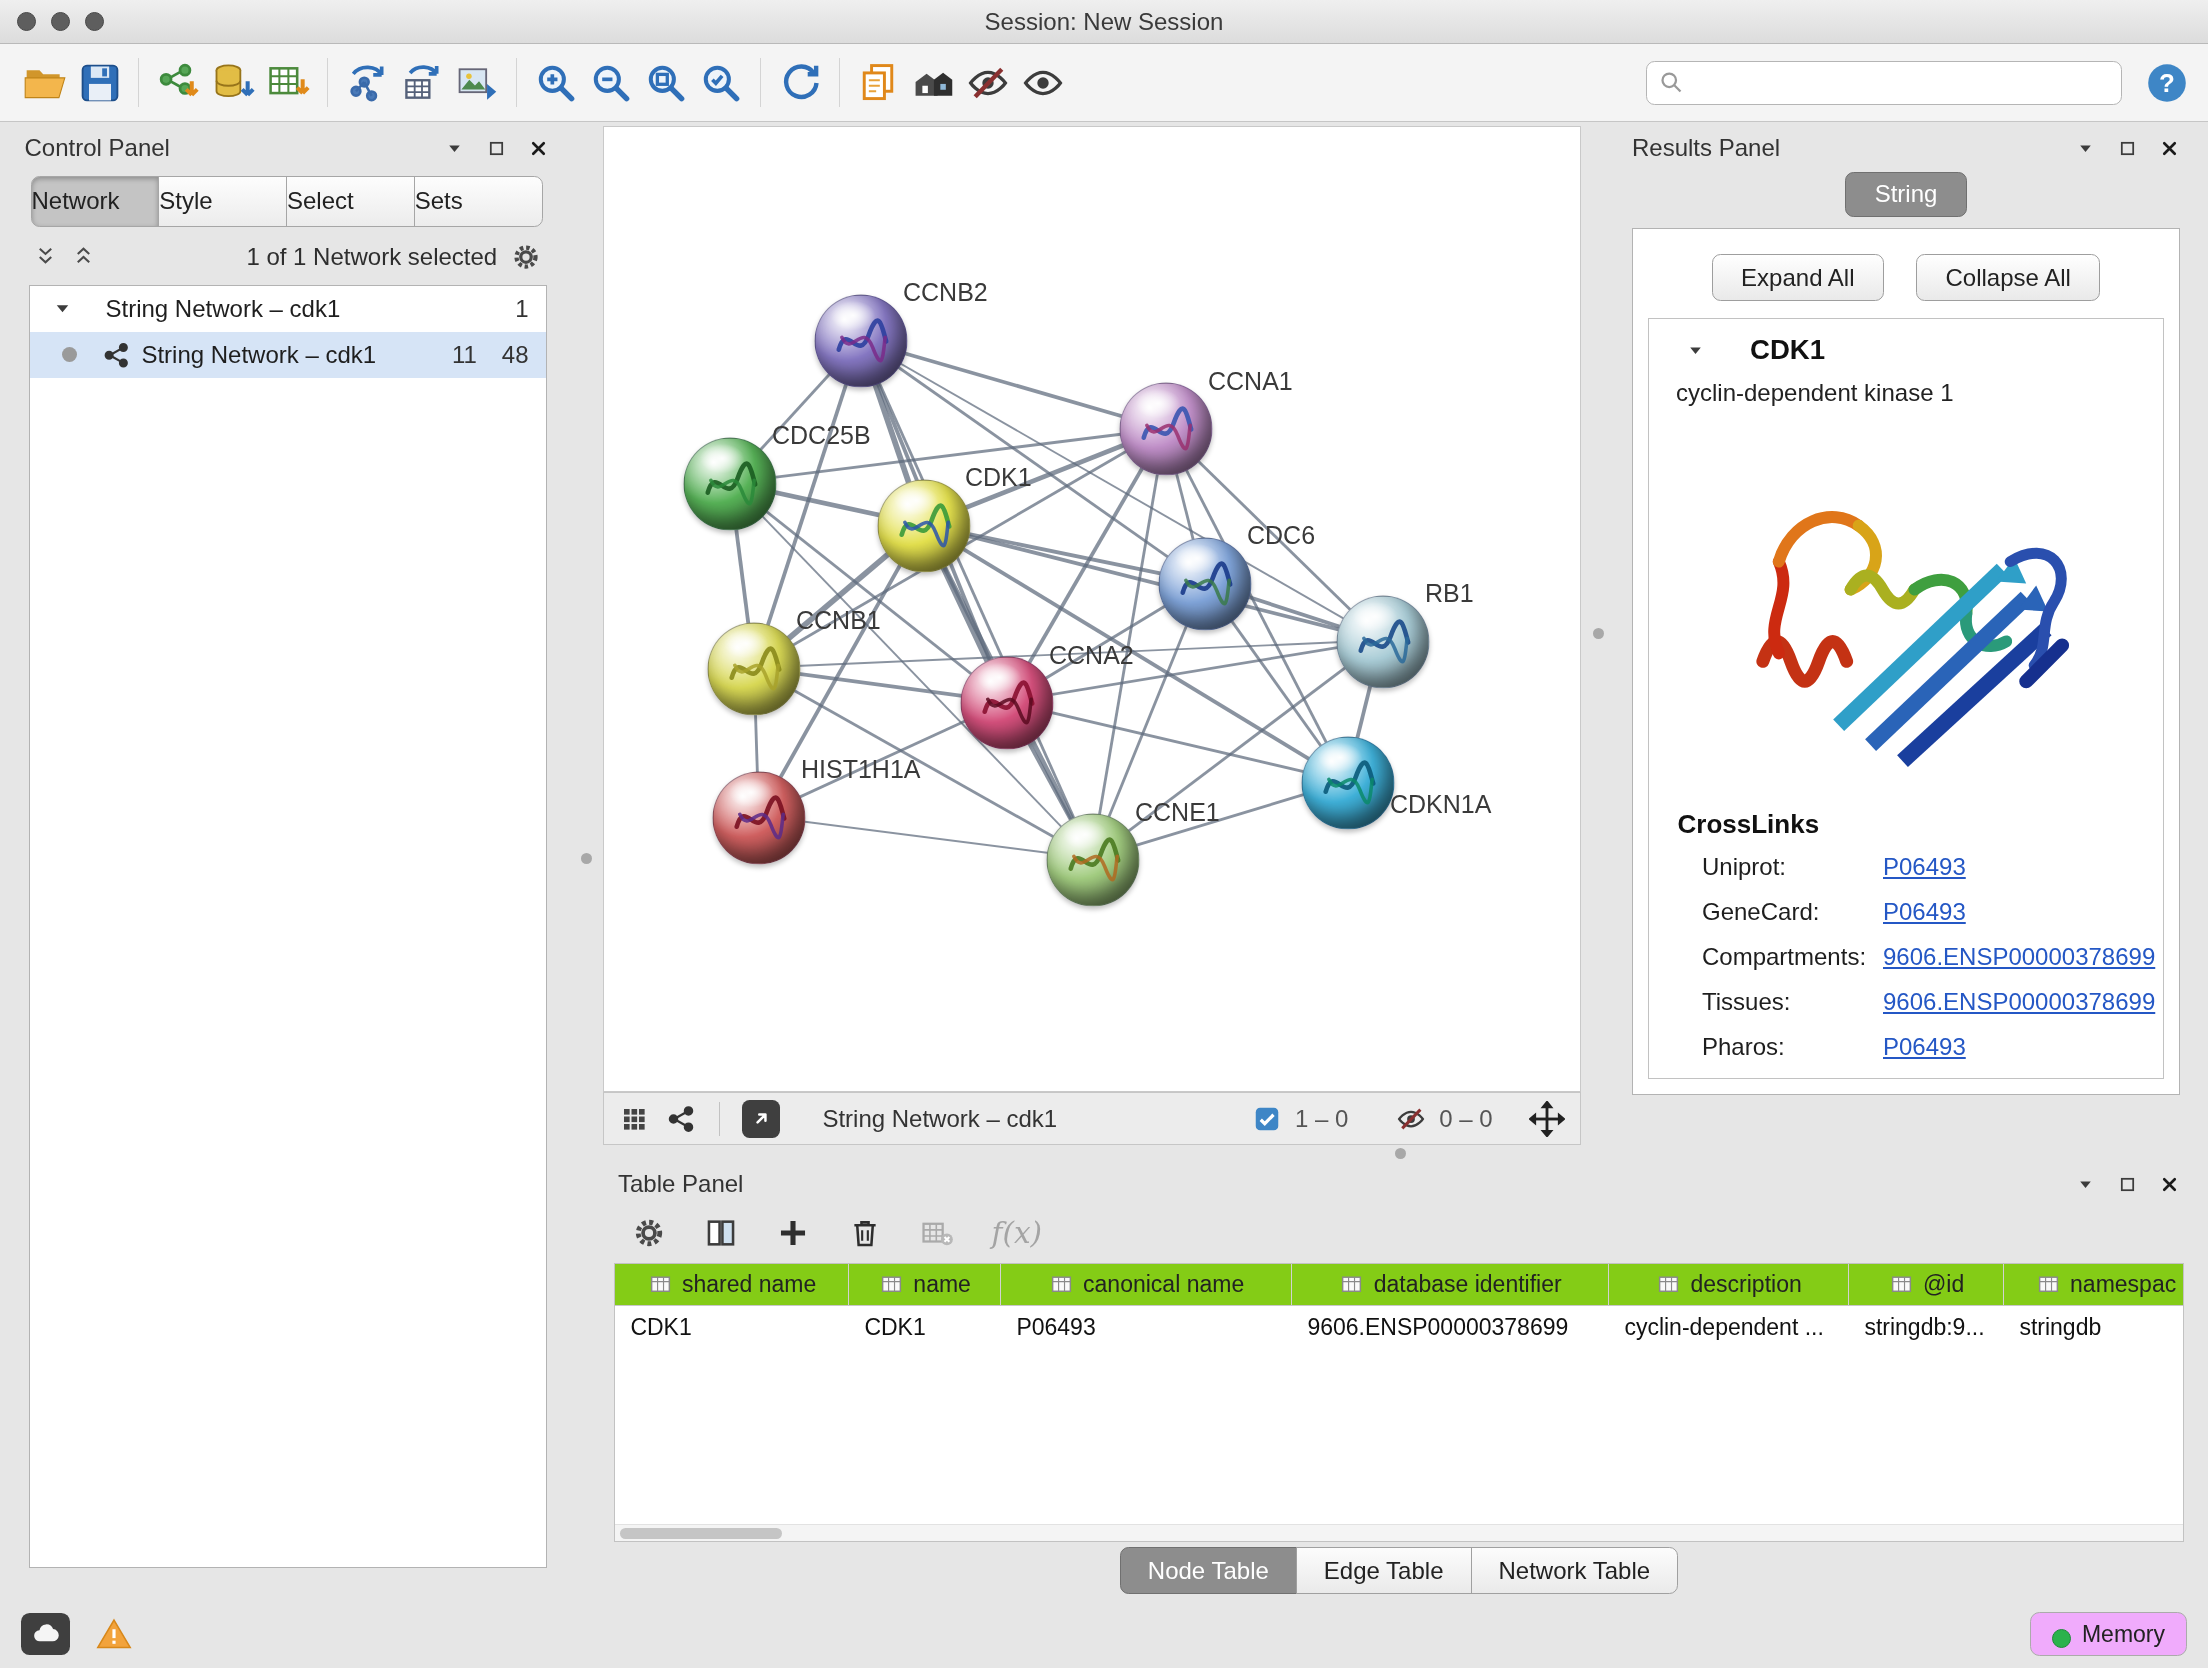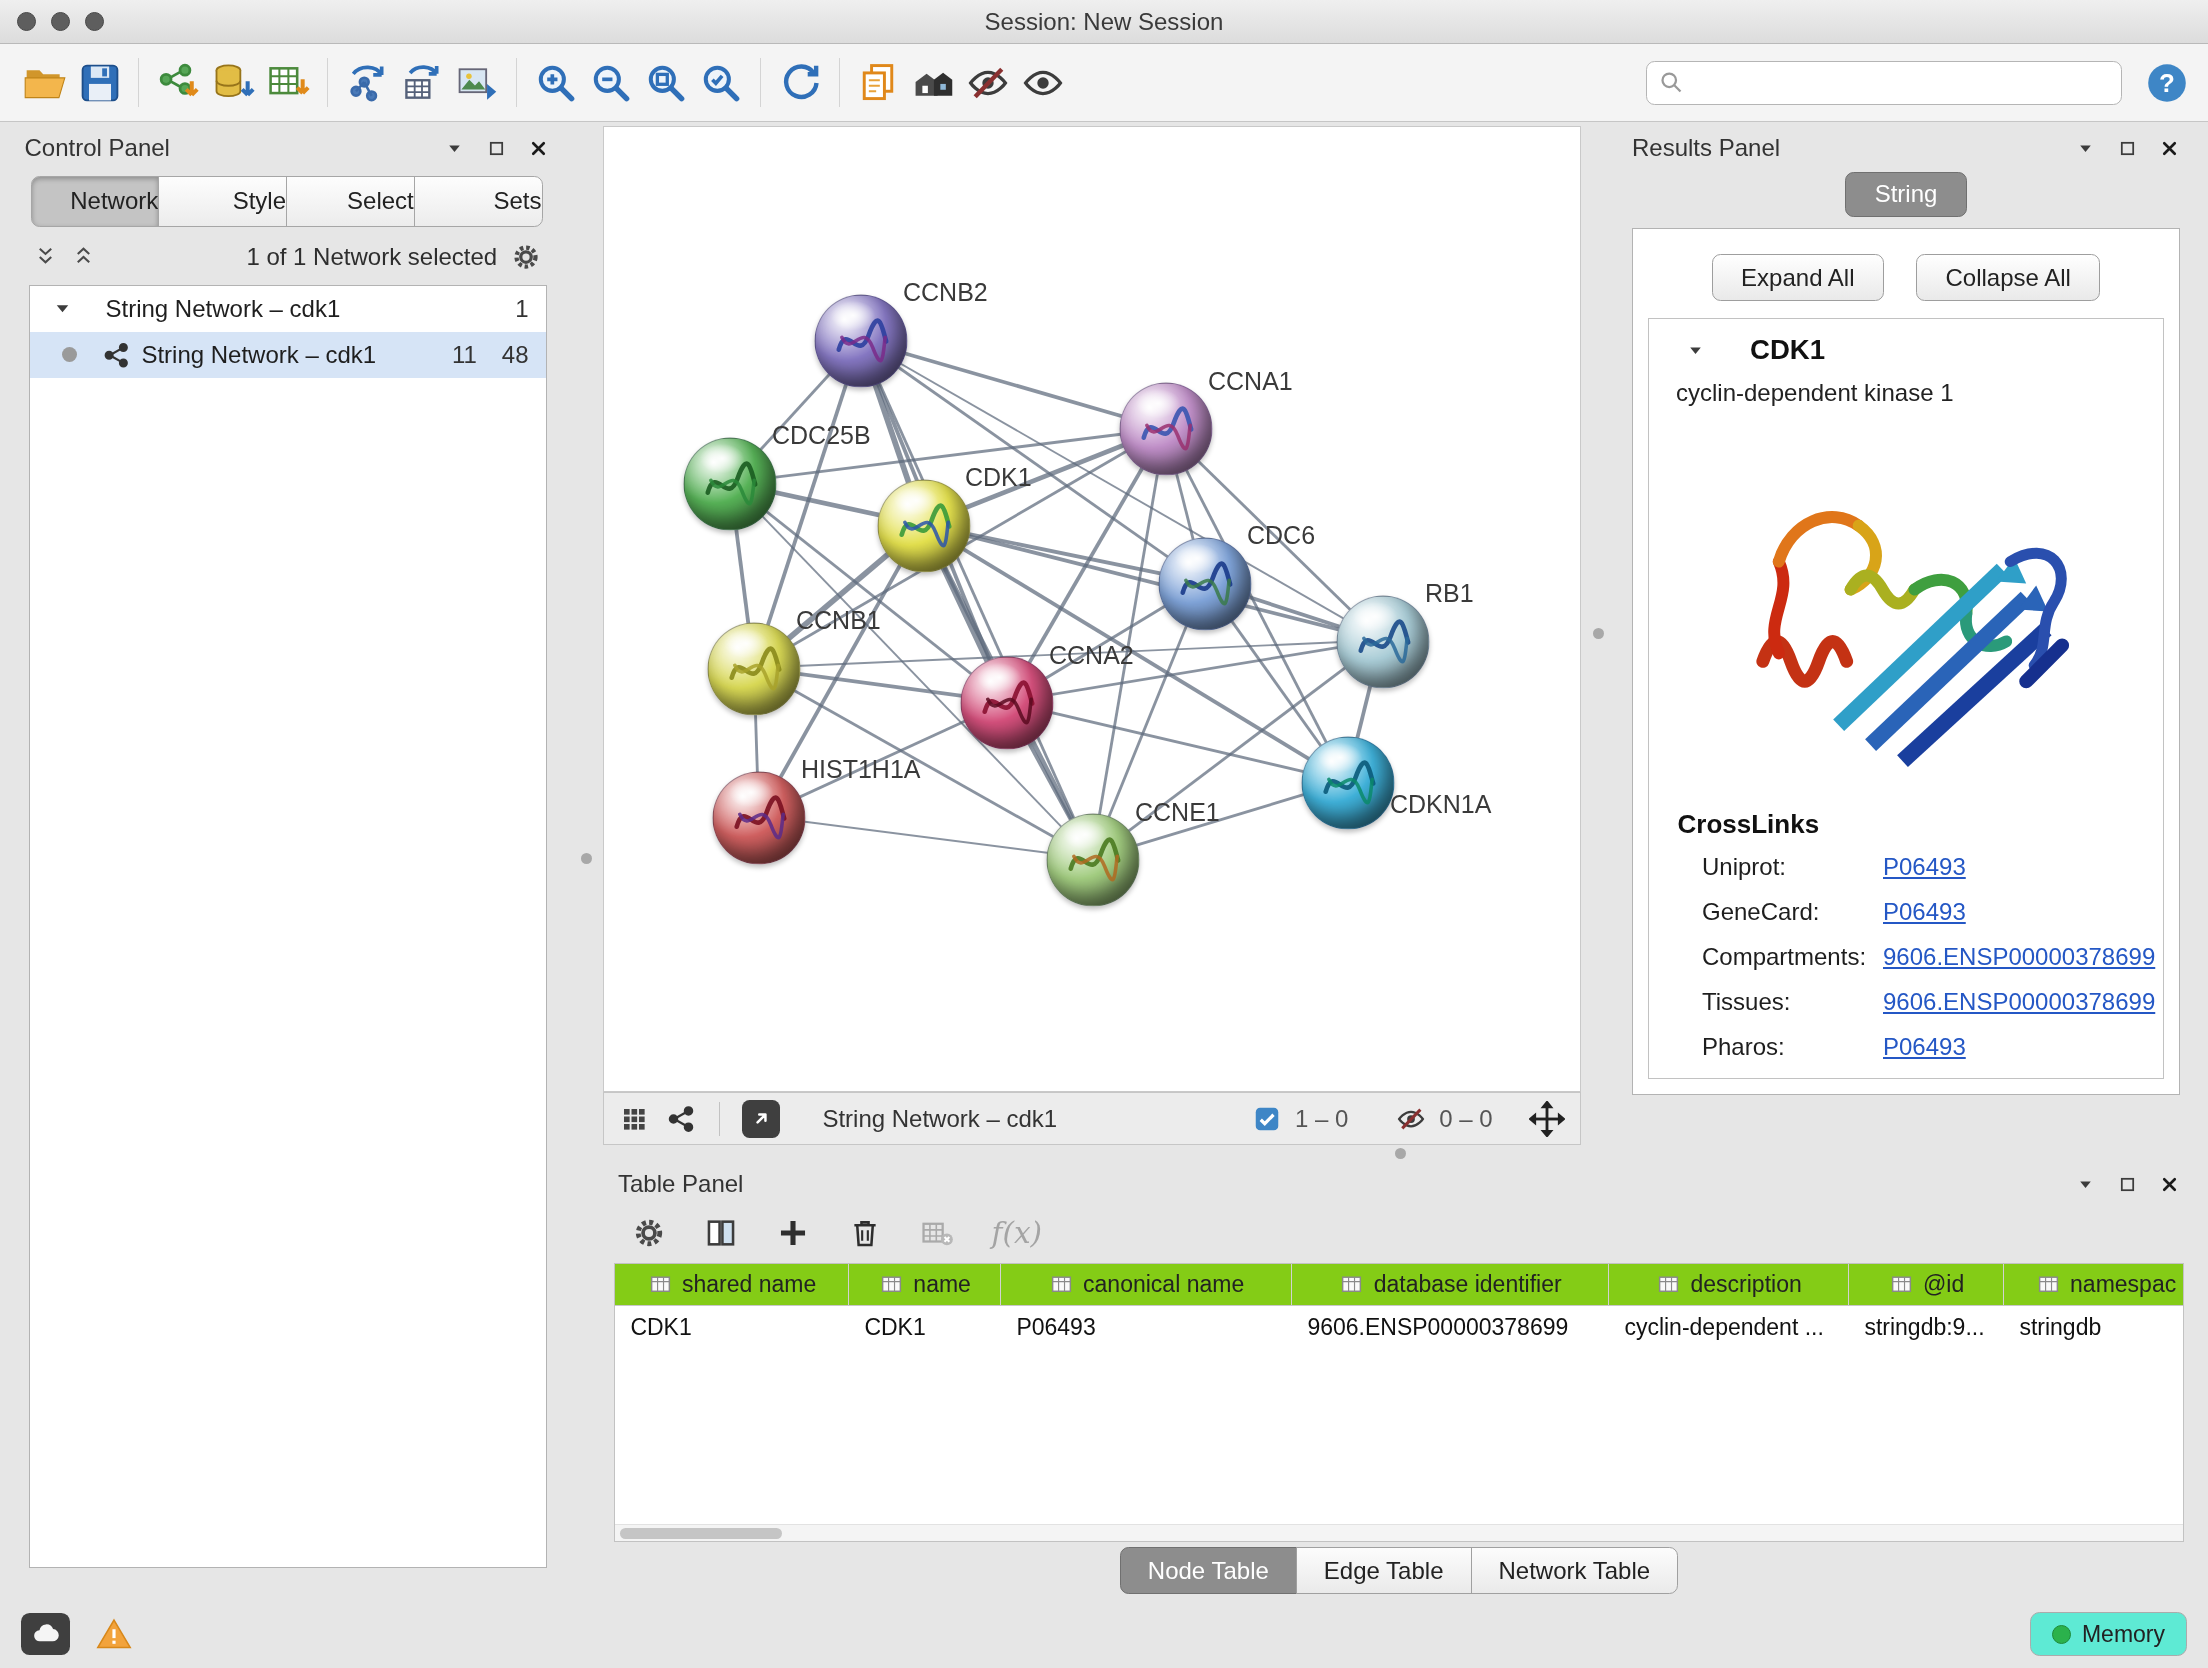--- a/index.html
+++ b/index.html
@@ -50,21 +50,21 @@
   .panel-controls { margin-left: auto; display: flex; align-items: center; gap: 21px; }
   .pc { display: inline-flex; width: 25px; height: 25px; }
   .pc svg { width: 100%; height: 100%; }
   .pc.sm { width: 21px; height: 21px; }
   .pc.gear { width: 30px; height: 30px; }
 
   
   .control-panel { left: 9.5px; top: 126px; width: 554px; height: 1455px; }
   .seg-tabs { display: flex; margin: 5.7px 21px 0 21px; flex: 0 0 auto; }
   .seg {
-    flex: 1; text-align: right; padding: 10.5px 0; font-size: 24px;
+    flex: 1; text-align: left; padding: 10.5px 0; font-size: 24px;
     border: 1px solid #a6a6a6; margin-left: -1px; color: #222;
     background: linear-gradient(#fdfdfd, #ececec);
   }
   .seg.first { border-radius: 8.6px 0 0 8.6px; margin-left: 0; }
   .seg.last  { border-radius: 0 8.6px 8.6px 0; }
   .seg.active { background: #c4c4c4; box-shadow: inset 0 1.9px 5.7px rgba(0,0,0,.28); }
   .cp-status { display: flex; align-items: center; gap: 13.3px; padding: 15px 23px 11.4px 23px; font-size: 24px; flex: 0 0 auto; }
   .cp-sel { flex: 1; text-align: right; color: #2e2e2e; }
   .tree-box { flex: 1; margin: 1.9px 17px 13.3px 19px; background: #fff; border: 1px solid #b3b3b3; overflow: hidden; }
   .tree-row { display: flex; align-items: center; height: 46px; padding: 0 17px 0 21px; font-size: 24px; color: #1e1e1e; }
@@ -175,22 +175,22 @@
     display: flex; align-items: center; padding: 0 21px; background: #e6e6e6;
   }
   .cloud-btn {
     width: 49px; height: 42px; background: #3f3f3f; border-radius: 8.6px;
     display: inline-flex; align-items: center; justify-content: center;
   }
   .cloud-btn .pc { width: 32px; height: 32px; }
   .warn-btn { width: 42px; height: 42px; margin-left: 23px; display: inline-flex; align-items: center; justify-content: center; }
   .warn-btn .pc { width: 38px; height: 38px; }
   .memory-btn {
-    margin-left: auto; display: inline-flex; align-items: center; gap: 11.4px;
-    border: 1px solid #ababab; border-radius: 9.5px; background: #5eead4;
+    margin-left: auto; display: inline-flex; align-items: flex-end; gap: 11.4px;
+    border: 1px solid #ababab; border-radius: 9.5px; background: #f0abfc;
     padding: 7.6px 21px; font-size: 23px; color: #222;
   }
   .mem-dot { width: 19px; height: 19px; border-radius: 50%; background: #2bb24c; border: 1px solid #1e8a38; }
 </style>
 </head>
 <body>
 
 <div class="titlebar">
   <div class="traffic">
     <span class="light"></span>

